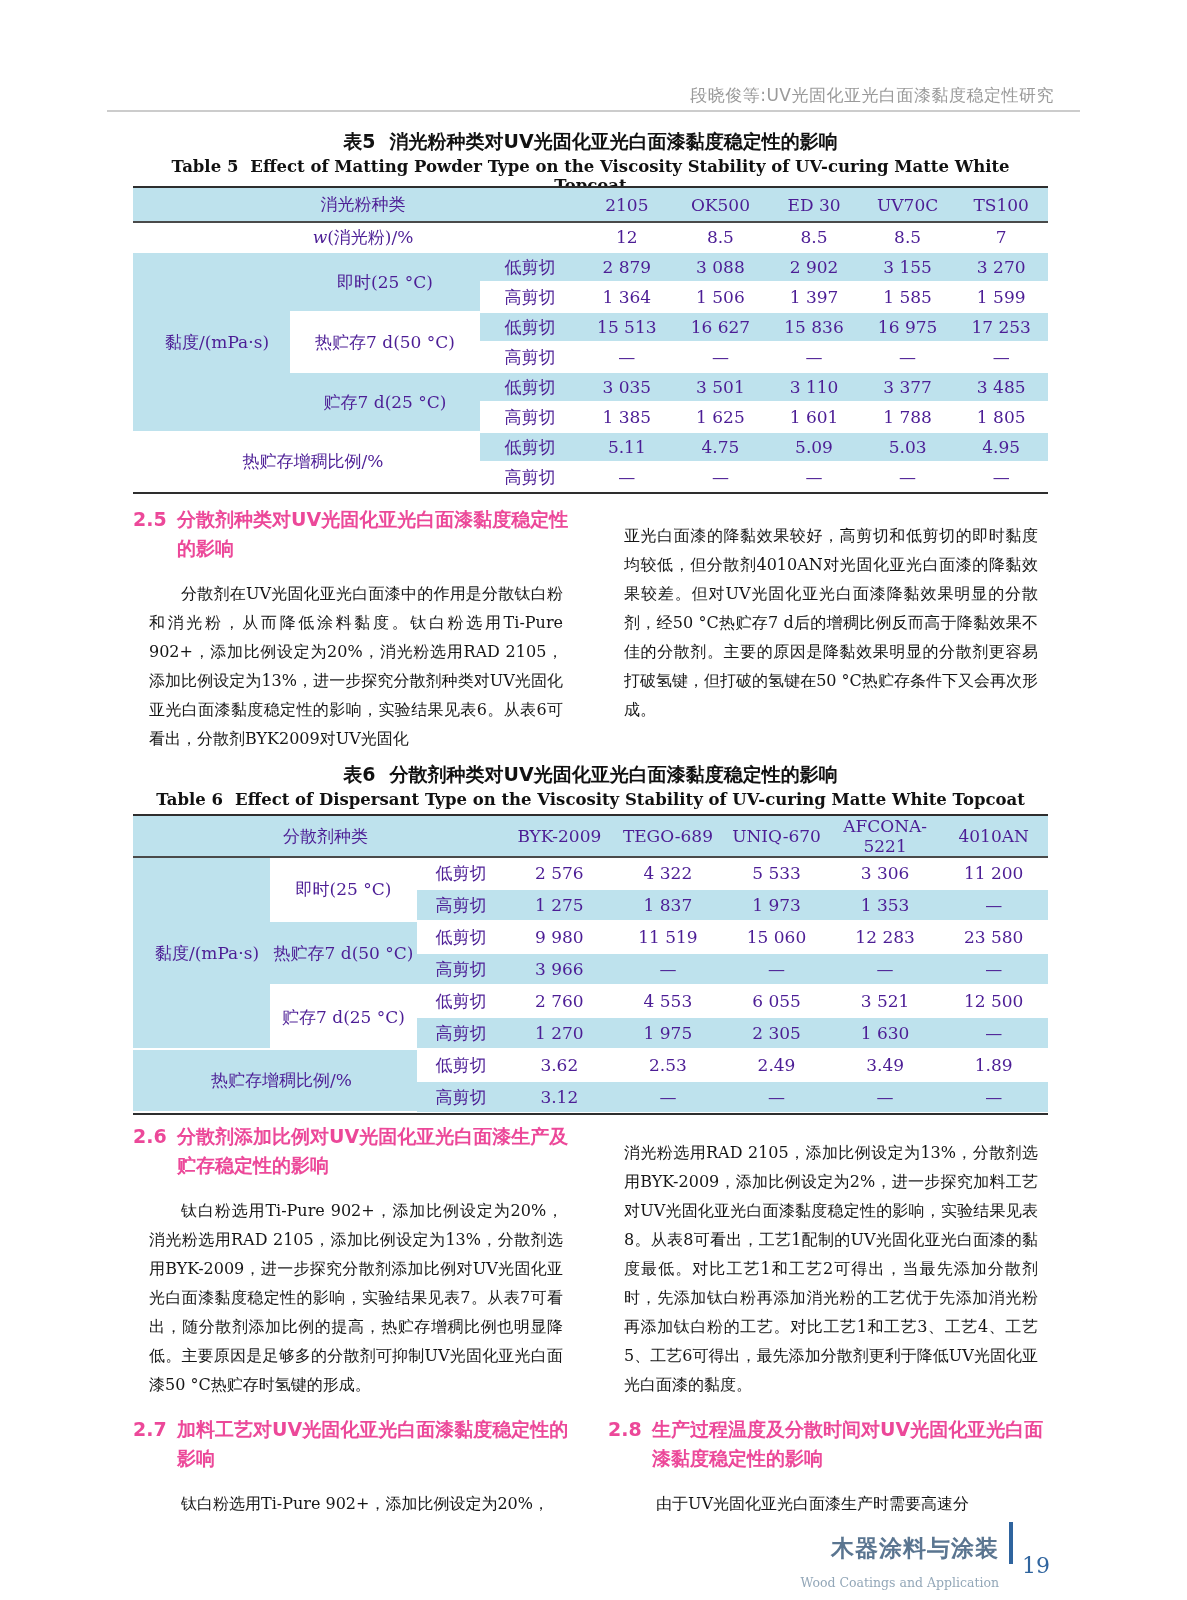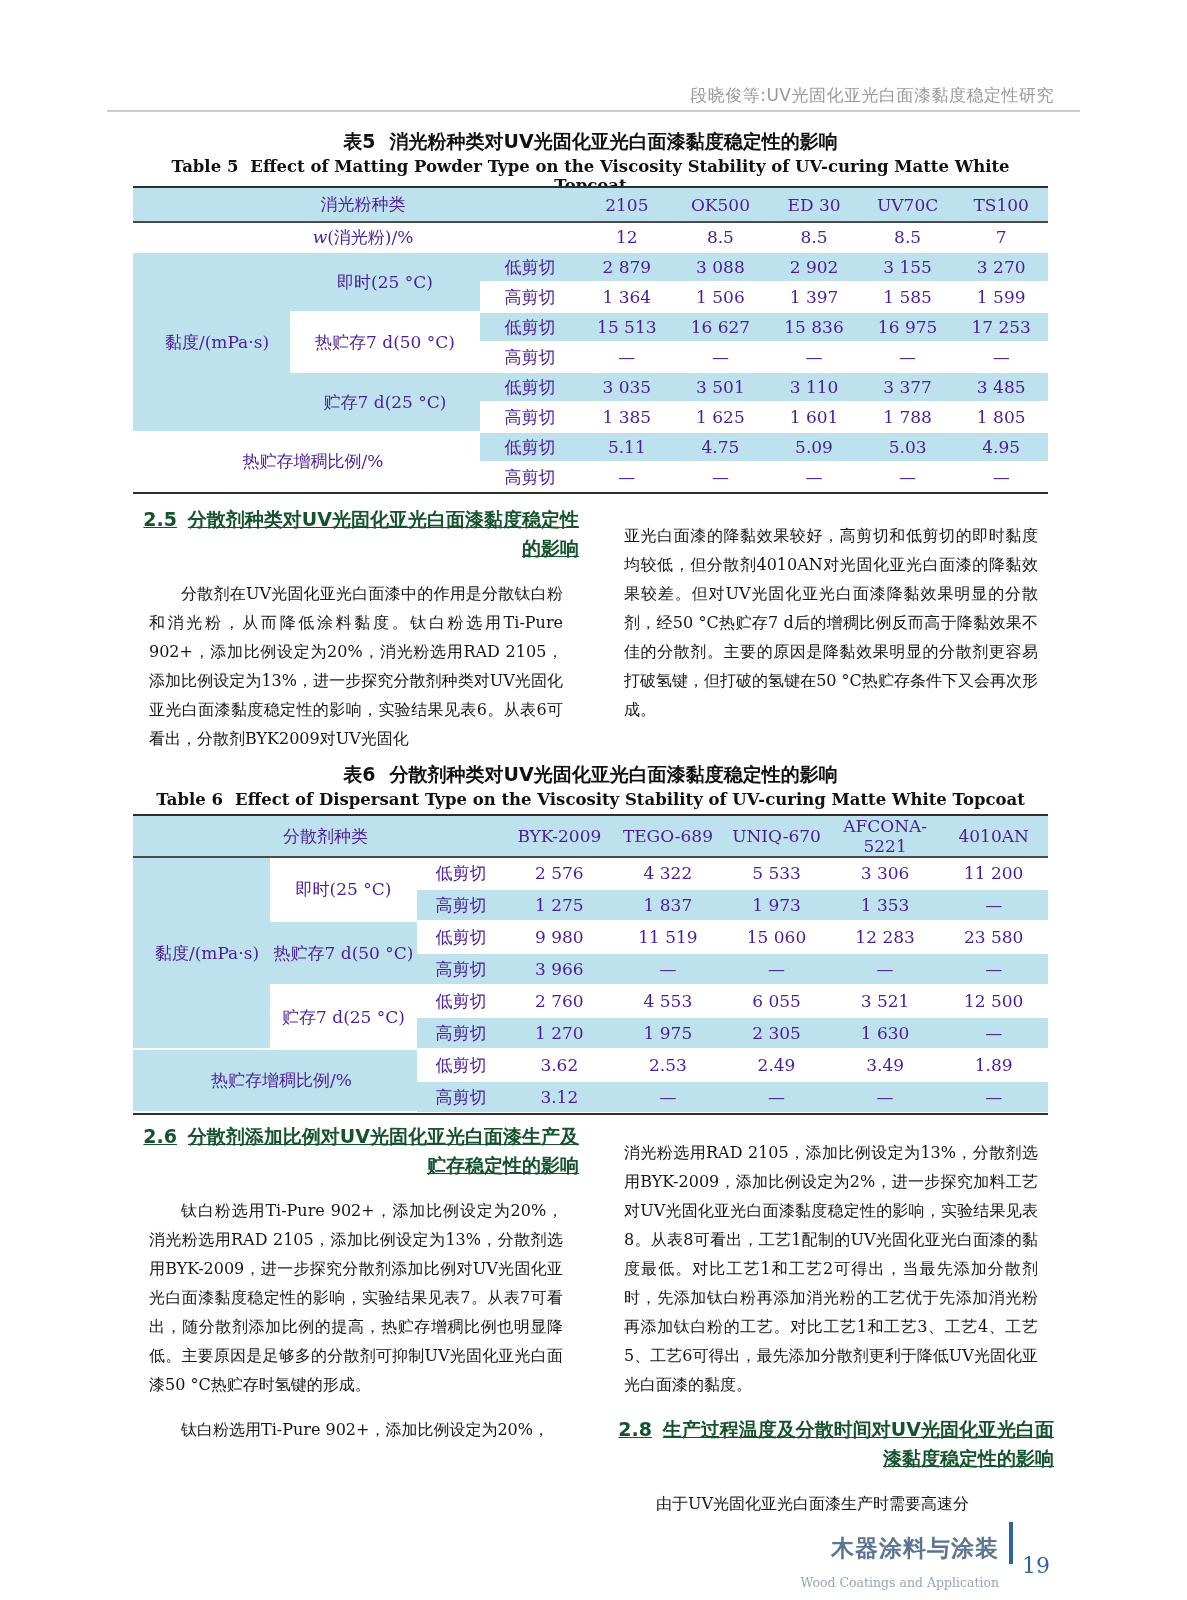--- a/index.html
+++ b/index.html
@@ -45,21 +45,21 @@
   .col { position:absolute; width:446px; }
   .col-l { left:133px; }
   .col-r { left:608px; }
   .para {
     margin:16px; font-size:16px; line-height:29px; text-align:justify;
     color:#161616; word-break:break-word;
   }
   .indent { text-indent:2em; }
   .sec-h {
     display:flex; font-family:"DejaVu Sans", sans-serif; font-weight:bold;
-    font-size:19px; line-height:29px; color:#14532d; text-align:right;text-decoration:underline;
+    font-size:19px; line-height:29px; color:#ec4899; text-align:left;
   }
   .sec-h .num { flex:0 0 44px; }
   .sec-h .tit { flex:1; }
 
   
   .footer { position:absolute; top:1496px; right:137px; display:flex; align-items:center; }
   .f-txt { text-align:right; }
   .f-cn {
     font-family:"DejaVu Sans", sans-serif; font-weight:bold; font-size:23px;
     color:#5a7590; letter-spacing:1px; line-height:24px;margin-top:40px;
@@ -296,20 +296,24 @@
     </tbody>
       </table>
   </div>
 
   <div class="col col-l" style="top:1122px;">
     <div class="sec-h">
       <span class="num">2.6</span>
       <span class="tit">分散剂添加比例对UV光固化亚光白面漆生产及贮存稳定性的影响</span>
     </div>
     <p class="para indent">钛白粉选用Ti-Pure 902+，添加比例设定为20%，消光粉选用RAD 2105，添加比例设定为13%，分散剂选用BYK-2009，进一步探究分散剂添加比例对UV光固化亚光白面漆黏度稳定性的影响，实验结果见表7。从表7可看出，随分散剂添加比例的提高，热贮存增稠比例也明显降低。主要原因是足够多的分散剂可抑制UV光固化亚光白面漆50 °C热贮存时氢键的形成。</p>
+    <div class="sec-h">
+      <span class="num">2.7</span>
+      <span class="tit">加料工艺对UV光固化亚光白面漆黏度稳定性的影响</span>
+    </div>
     <p class="para indent">钛白粉选用Ti-Pure 902+，添加比例设定为20%，</p>
   </div>
   <div class="col col-r" style="top:1122px;">
     <p class="para">消光粉选用RAD 2105，添加比例设定为13%，分散剂选用BYK-2009，添加比例设定为2%，进一步探究加料工艺对UV光固化亚光白面漆黏度稳定性的影响，实验结果见表8。从表8可看出，工艺1配制的UV光固化亚光白面漆的黏度最低。对比工艺1和工艺2可得出，当最先添加分散剂时，先添加钛白粉再添加消光粉的工艺优于先添加消光粉再添加钛白粉的工艺。对比工艺1和工艺3、工艺4、工艺5、工艺6可得出，最先添加分散剂更利于降低UV光固化亚光白面漆的黏度。</p>
     <div class="sec-h">
       <span class="num">2.8</span>
       <span class="tit">生产过程温度及分散时间对UV光固化亚光白面漆黏度稳定性的影响</span>
     </div>
     <p class="para indent">由于UV光固化亚光白面漆生产时需要高速分</p>
   </div>

